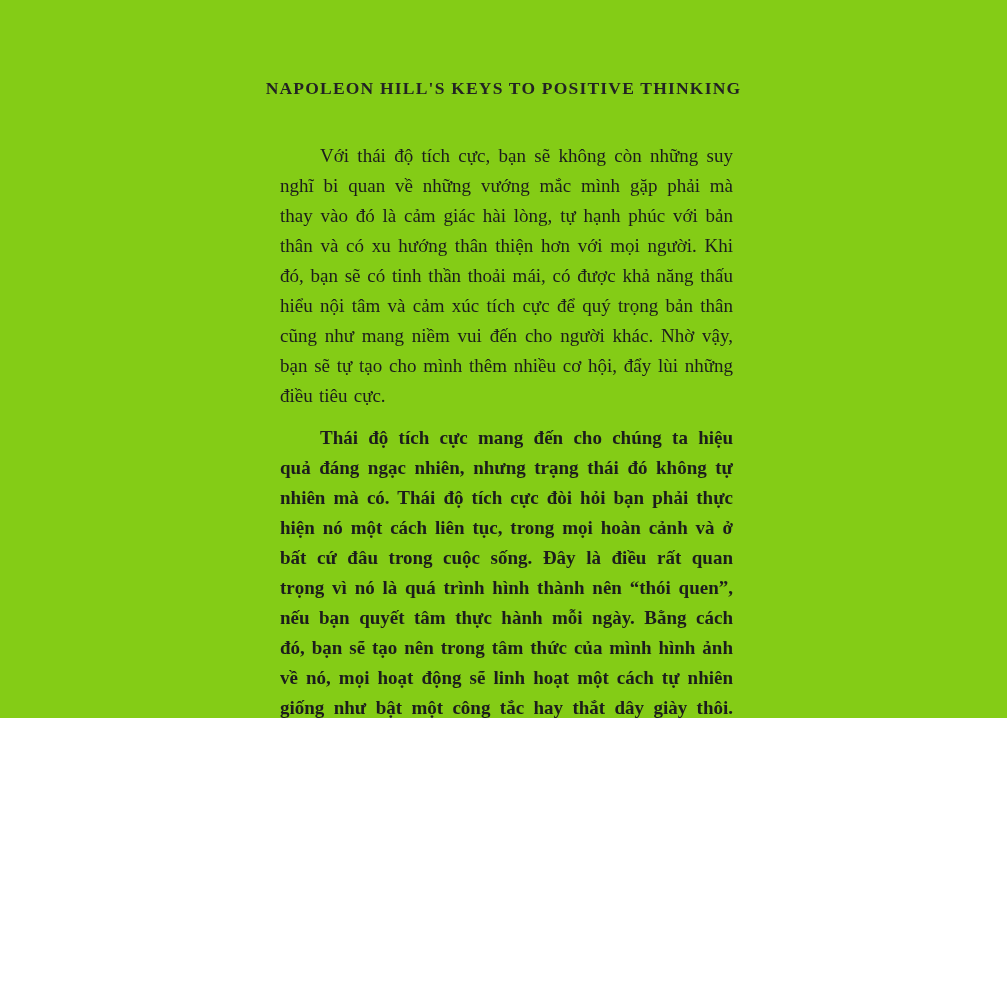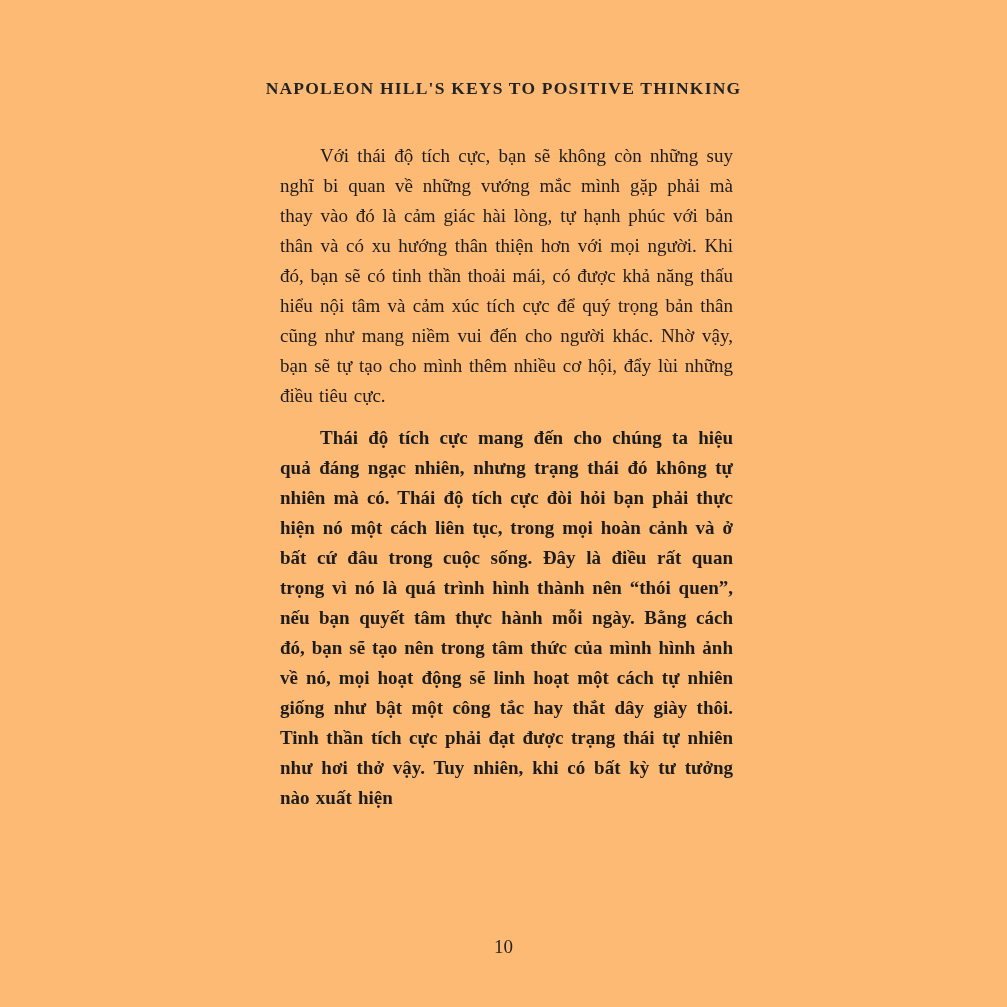--- a/index.html
+++ b/index.html
@@ -3,22 +3,22 @@
 <meta charset="utf-8">
 <style>
   html, body {
     margin: 0;
     padding: 0;
     background: #ffffff;
   }
   .page {
     position: relative;
     width: 1007px;
-    height: 1007px;
-    background: #fdba74;
+    height: 718px;
+    background: #84cc16;
     font-family: "Liberation Serif", "DejaVu Serif", serif;
     color: #1e1e1e;
     overflow: hidden;
   }
   .running-header {
     position: absolute;
     top: 78px;
     left: 0;
     right: 0;
     text-align: center;

